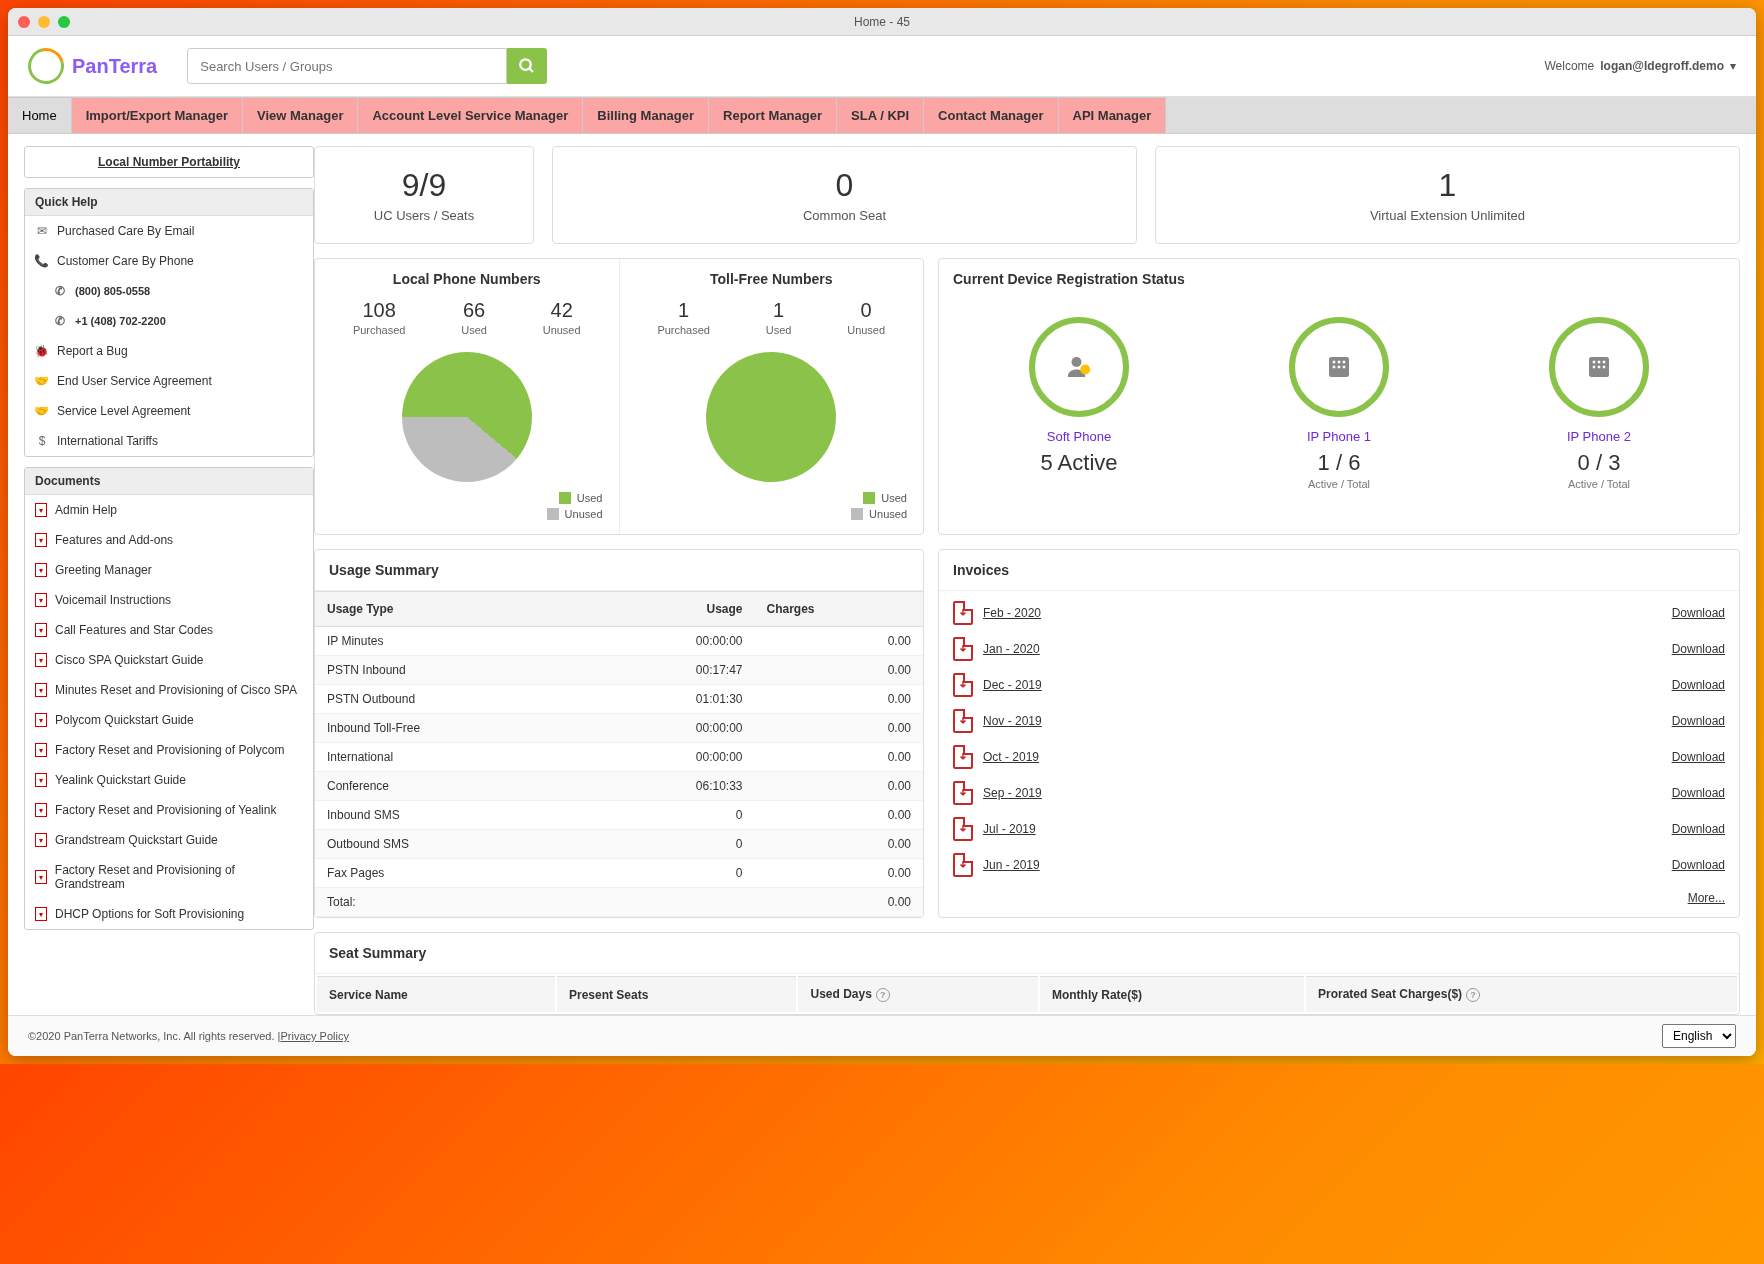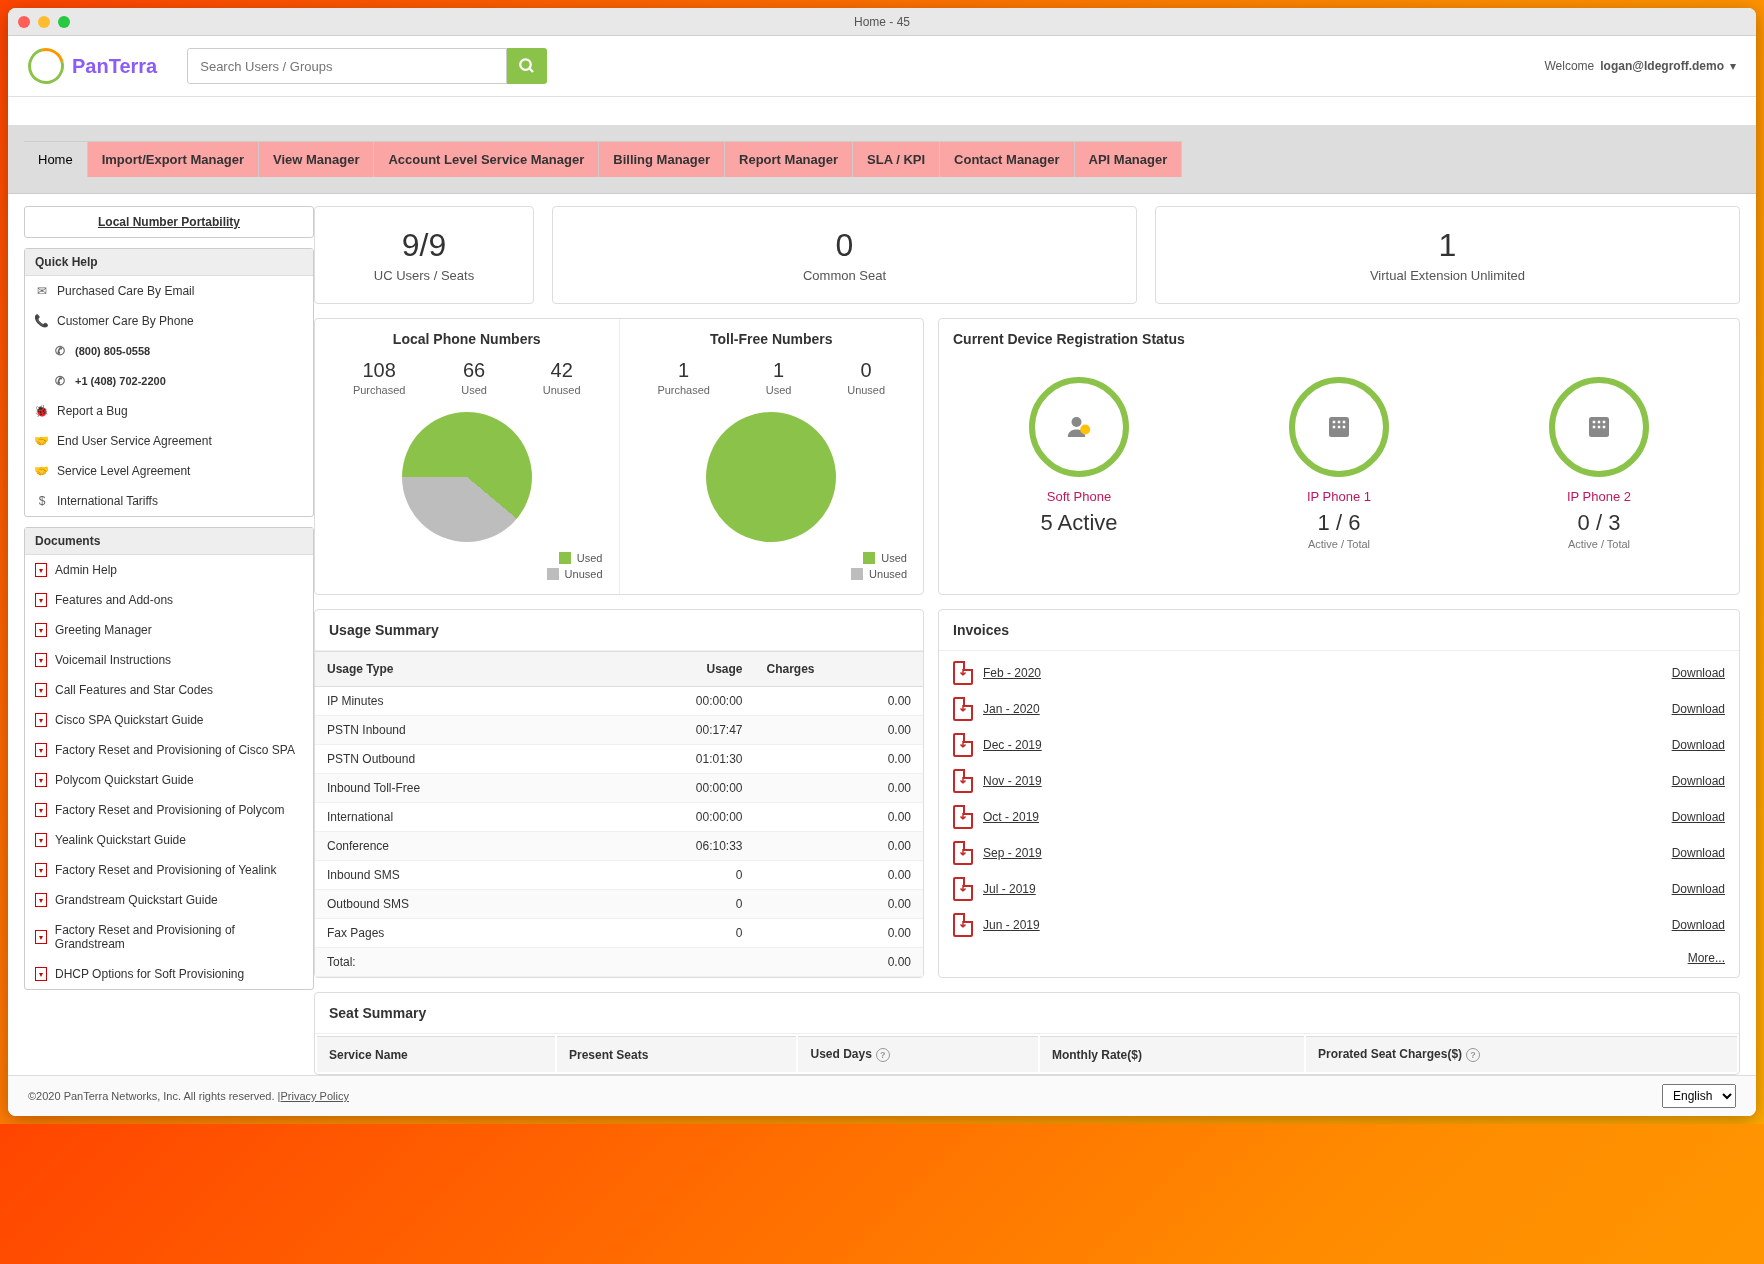--- a/index.html
+++ b/index.html
@@ -54,21 +54,21 @@
 }
 .search-btn {
   width: 40px; height: 36px; background: #8bc34a; border: none;
   border-radius: 0 3px 3px 0; color: #fff; cursor: pointer;
   display: flex; align-items: center; justify-content: center;
 }
 .welcome { margin-left: auto; font-size: 12px; color: #555; display:flex; align-items:center; gap:6px;}
 .welcome b { font-weight: 700; }
 .navtabs {
   display: flex; background: #ddd; border-bottom: 1px solid #ccc;
-  padding: 16px; gap: 0; margin-top: 28px;
+  padding: 0; gap: 0;
 }
 .navtab {
   padding: 10px 14px; font-size: 13px; cursor: pointer;
   border-right: 1px solid #ccc; background: #fca5a5; border-top: 1px solid #ccc; font-weight: bold;
 }
 .navtab.active { background: #ddd; font-weight: 400; color:#000}
 .content {
   display: flex; padding: 12px 16px 0 16px; background: #fff;
   min-height: 780px;
 }
@@ -118,21 +118,21 @@
 .legend { display:flex; flex-direction:column; align-items:flex-end; padding: 4px 16px 0 0; gap:4px; font-size:11px; color:#555;}
 .legend-row { display:flex; align-items:center; gap:6px;}
 .legend-sw { width:12px; height:12px;}
 .device-panel { flex: 1; padding-bottom: 12px;}
 .devices { display:flex; justify-content:space-around; padding: 18px 10px 0;}
 .device { text-align:center; }
 .device-circle {
   width: 100px; height: 100px; border: 6px solid #8bc34a; border-radius:50%;
   display:flex; align-items:center; justify-content:center; margin:0 auto 12px;
 }
-.device-name { font-size:13px; color:#be185d;}
+.device-name { font-size:13px; color:#6d28d9;}
 .device-val { font-size:22px; font-weight:400; margin-top:6px;}
 .device-sub { font-size:11px; color:#777; margin-top:2px;}
 .usage-panel { flex: 0 0 610px; }
 .invoice-panel { flex:1; }
 table.usage { width:100%; border-collapse: collapse; font-size:12px;}
 table.usage th { text-align:left; padding:10px 12px; background:#f5f5f5; border-top:1px solid #ddd; border-bottom:1px solid #ddd; font-weight:700;}
 table.usage td { padding:7px 12px; border-bottom:1px solid #f0f0f0;}
 table.usage tr:nth-child(even) td { background:#fafafa;}
 table.usage td.num { text-align:right;}
 .invoice-list { padding: 4px 14px;}
@@ -264,21 +264,21 @@
             <div class="side-item">
               <span class="pdf-icon">▾</span>
               <span>Call Features and Star Codes</span>
             </div>
             <div class="side-item">
               <span class="pdf-icon">▾</span>
               <span>Cisco SPA Quickstart Guide</span>
             </div>
             <div class="side-item">
               <span class="pdf-icon">▾</span>
-              <span>Factory Reset and Provisioning of Cisco SPA</span>
+              <span>Minutes Reset and Provisioning of Cisco SPA</span>
             </div>
             <div class="side-item">
               <span class="pdf-icon">▾</span>
               <span>Polycom Quickstart Guide</span>
             </div>
             <div class="side-item">
               <span class="pdf-icon">▾</span>
               <span>Factory Reset and Provisioning of Polycom</span>
             </div>
             <div class="side-item">

